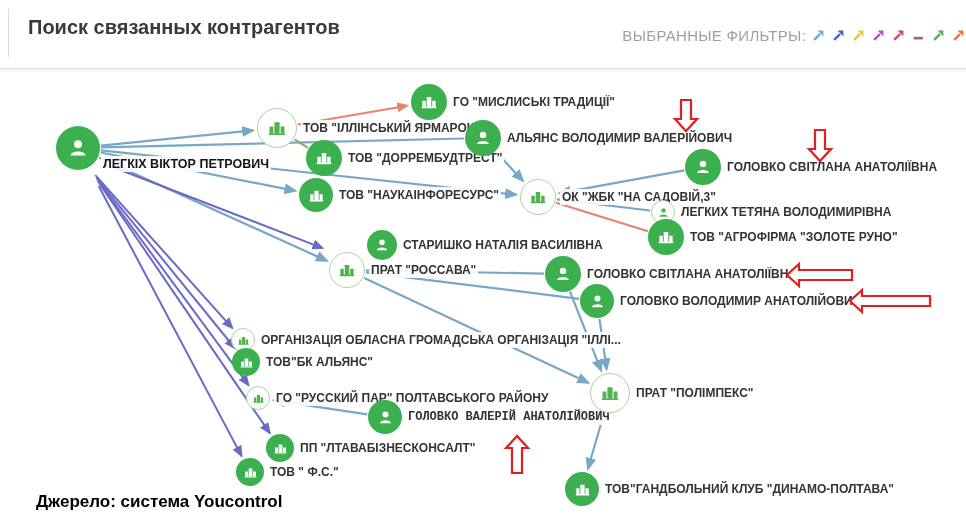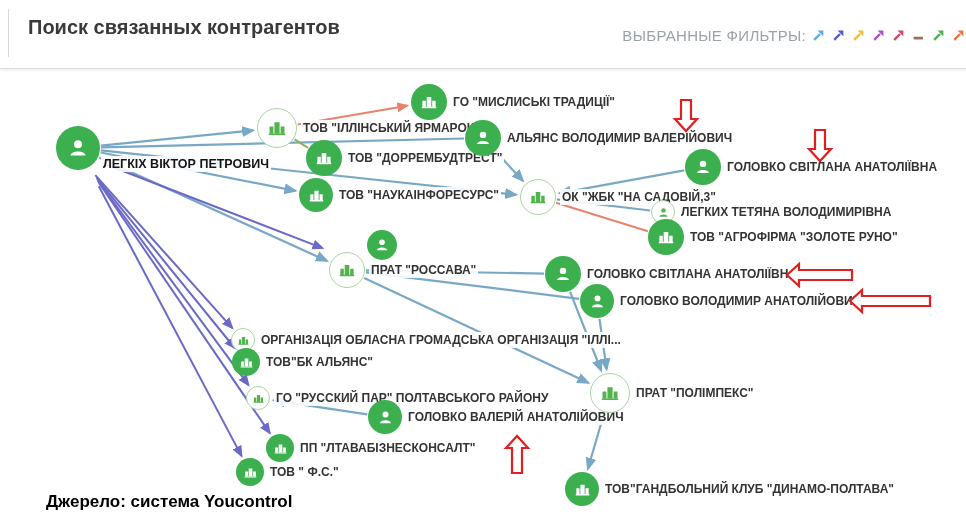--- a/index.html
+++ b/index.html
@@ -20,21 +20,21 @@
   #nodes{position:absolute;left:0;top:0;width:966px;height:530px;}
   .node{position:absolute;border-radius:50%;display:flex;align-items:center;justify-content:center;
         box-sizing:border-box;cursor:pointer;}
   .node.solid{background:#3cb04f;}
   .node.outline{background:#fff;border:1.5px solid #a5d6a0;}
   .node.solid svg{color:#fff;}
   .node.outline svg{color:#52b24c;}
   .nlabel{position:absolute;white-space:nowrap;font-size:12px;font-weight:bold;color:#333;
           height:16px;line-height:16px;background:rgba(255,255,255,.88);padding:0 2px;}
   .nlabel.main{font-size:12.5px;color:#151515;}
-  .source{position:absolute;left:46px;top:492px;font-size:17px;font-weight:bold;color:#000;}
+  .source{position:absolute;left:36px;top:492px;font-size:17px;font-weight:bold;color:#000;}
 </style>
 </head>
 <body>
 
 <div class="stage">
 
   <div class="header">
     <div class="header-left-rule"></div>
     <div class="page-title">Поиск связанных контрагентов</div>
     <div class="filters">
@@ -189,20 +189,21 @@
           <rect x="0.6" y="11.2" width="12.8" height="1.3" rx="0.4" fill="currentColor"></rect>
         </svg>
       </div>
       <span class="nlabel" style="left: 688px; top: 229px;">ТОВ "АГРОФІРМА "ЗОЛОТЕ РУНО"</span>
       <div class="node solid" style="left: 367px; top: 230px; width: 30px; height: 30px;">
         <svg width="14" height="14" viewBox="0 0 14 14">
           <circle cx="7" cy="4.3" r="2.8" fill="currentColor"></circle>
           <path d="M1.8 12.3 C2.2 8.6 11.8 8.6 12.2 12.3 Z" fill="currentColor"></path>
         </svg>
       </div>
+      <span class="nlabel" style="left: 401px; top: 237px;">СТАРИШКО НАТАЛІЯ ВАСИЛІВНА</span>
       <div class="node outline" style="left: 329px; top: 252px; width: 36px; height: 36px;">
         <svg width="16" height="16" viewBox="0 0 14 14">
           <path d="M1.2 11.4 V5.8 h3 v5.6 Z M5 11.4 V2.6 h4 v8.8 Z M9.8 11.4 V5.8 h3 v5.6 Z" fill="currentColor"></path>
           <rect x="0.6" y="11.2" width="12.8" height="1.3" rx="0.4" fill="currentColor"></rect>
         </svg>
       </div>
       <span class="nlabel" style="left: 369px; top: 262px;">ПРАТ "РОССАВА"</span>
       <div class="node solid" style="left: 545px; top: 256px; width: 36px; height: 36px;">
         <svg width="16" height="16" viewBox="0 0 14 14">
           <circle cx="7" cy="4.3" r="2.8" fill="currentColor"></circle>
@@ -237,21 +238,21 @@
           <rect x="0.6" y="11.2" width="12.8" height="1.3" rx="0.4" fill="currentColor"></rect>
         </svg>
       </div>
       <span class="nlabel" style="left: 274px; top: 390px;">ГО "РУССКИЙ ПАР" ПОЛТАВСЬКОГО РАЙОНУ</span>
       <div class="node solid" style="left: 368px; top: 400px; width: 34px; height: 34px;">
         <svg width="15" height="15" viewBox="0 0 14 14">
           <circle cx="7" cy="4.3" r="2.8" fill="currentColor"></circle>
           <path d="M1.8 12.3 C2.2 8.6 11.8 8.6 12.2 12.3 Z" fill="currentColor"></path>
         </svg>
       </div>
-      <span class="nlabel" style="left: 406px; top: 409px;">ГОЛОВКО ВАЛЕРІЙ АНАТОЛІЙОВИЧ</span>
+      <span class="nlabel" style="left: 406px; top: 409px; font-family: Liberation Mono, monospace;">ГОЛОВКО ВАЛЕРІЙ АНАТОЛІЙОВИЧ</span>
       <div class="node outline" style="left: 590px; top: 373px; width: 40px; height: 40px;">
         <svg width="18" height="18" viewBox="0 0 14 14">
           <path d="M1.2 11.4 V5.8 h3 v5.6 Z M5 11.4 V2.6 h4 v8.8 Z M9.8 11.4 V5.8 h3 v5.6 Z" fill="currentColor"></path>
           <rect x="0.6" y="11.2" width="12.8" height="1.3" rx="0.4" fill="currentColor"></rect>
         </svg>
       </div>
       <span class="nlabel" style="left: 634px; top: 385px;">ПРАТ "ПОЛІМПЕКС"</span>
       <div class="node solid" style="left: 266px; top: 434px; width: 28px; height: 28px;">
         <svg width="13" height="13" viewBox="0 0 14 14">
           <path d="M1.2 11.4 V5.8 h3 v5.6 Z M5 11.4 V2.6 h4 v8.8 Z M9.8 11.4 V5.8 h3 v5.6 Z" fill="currentColor"></path>

